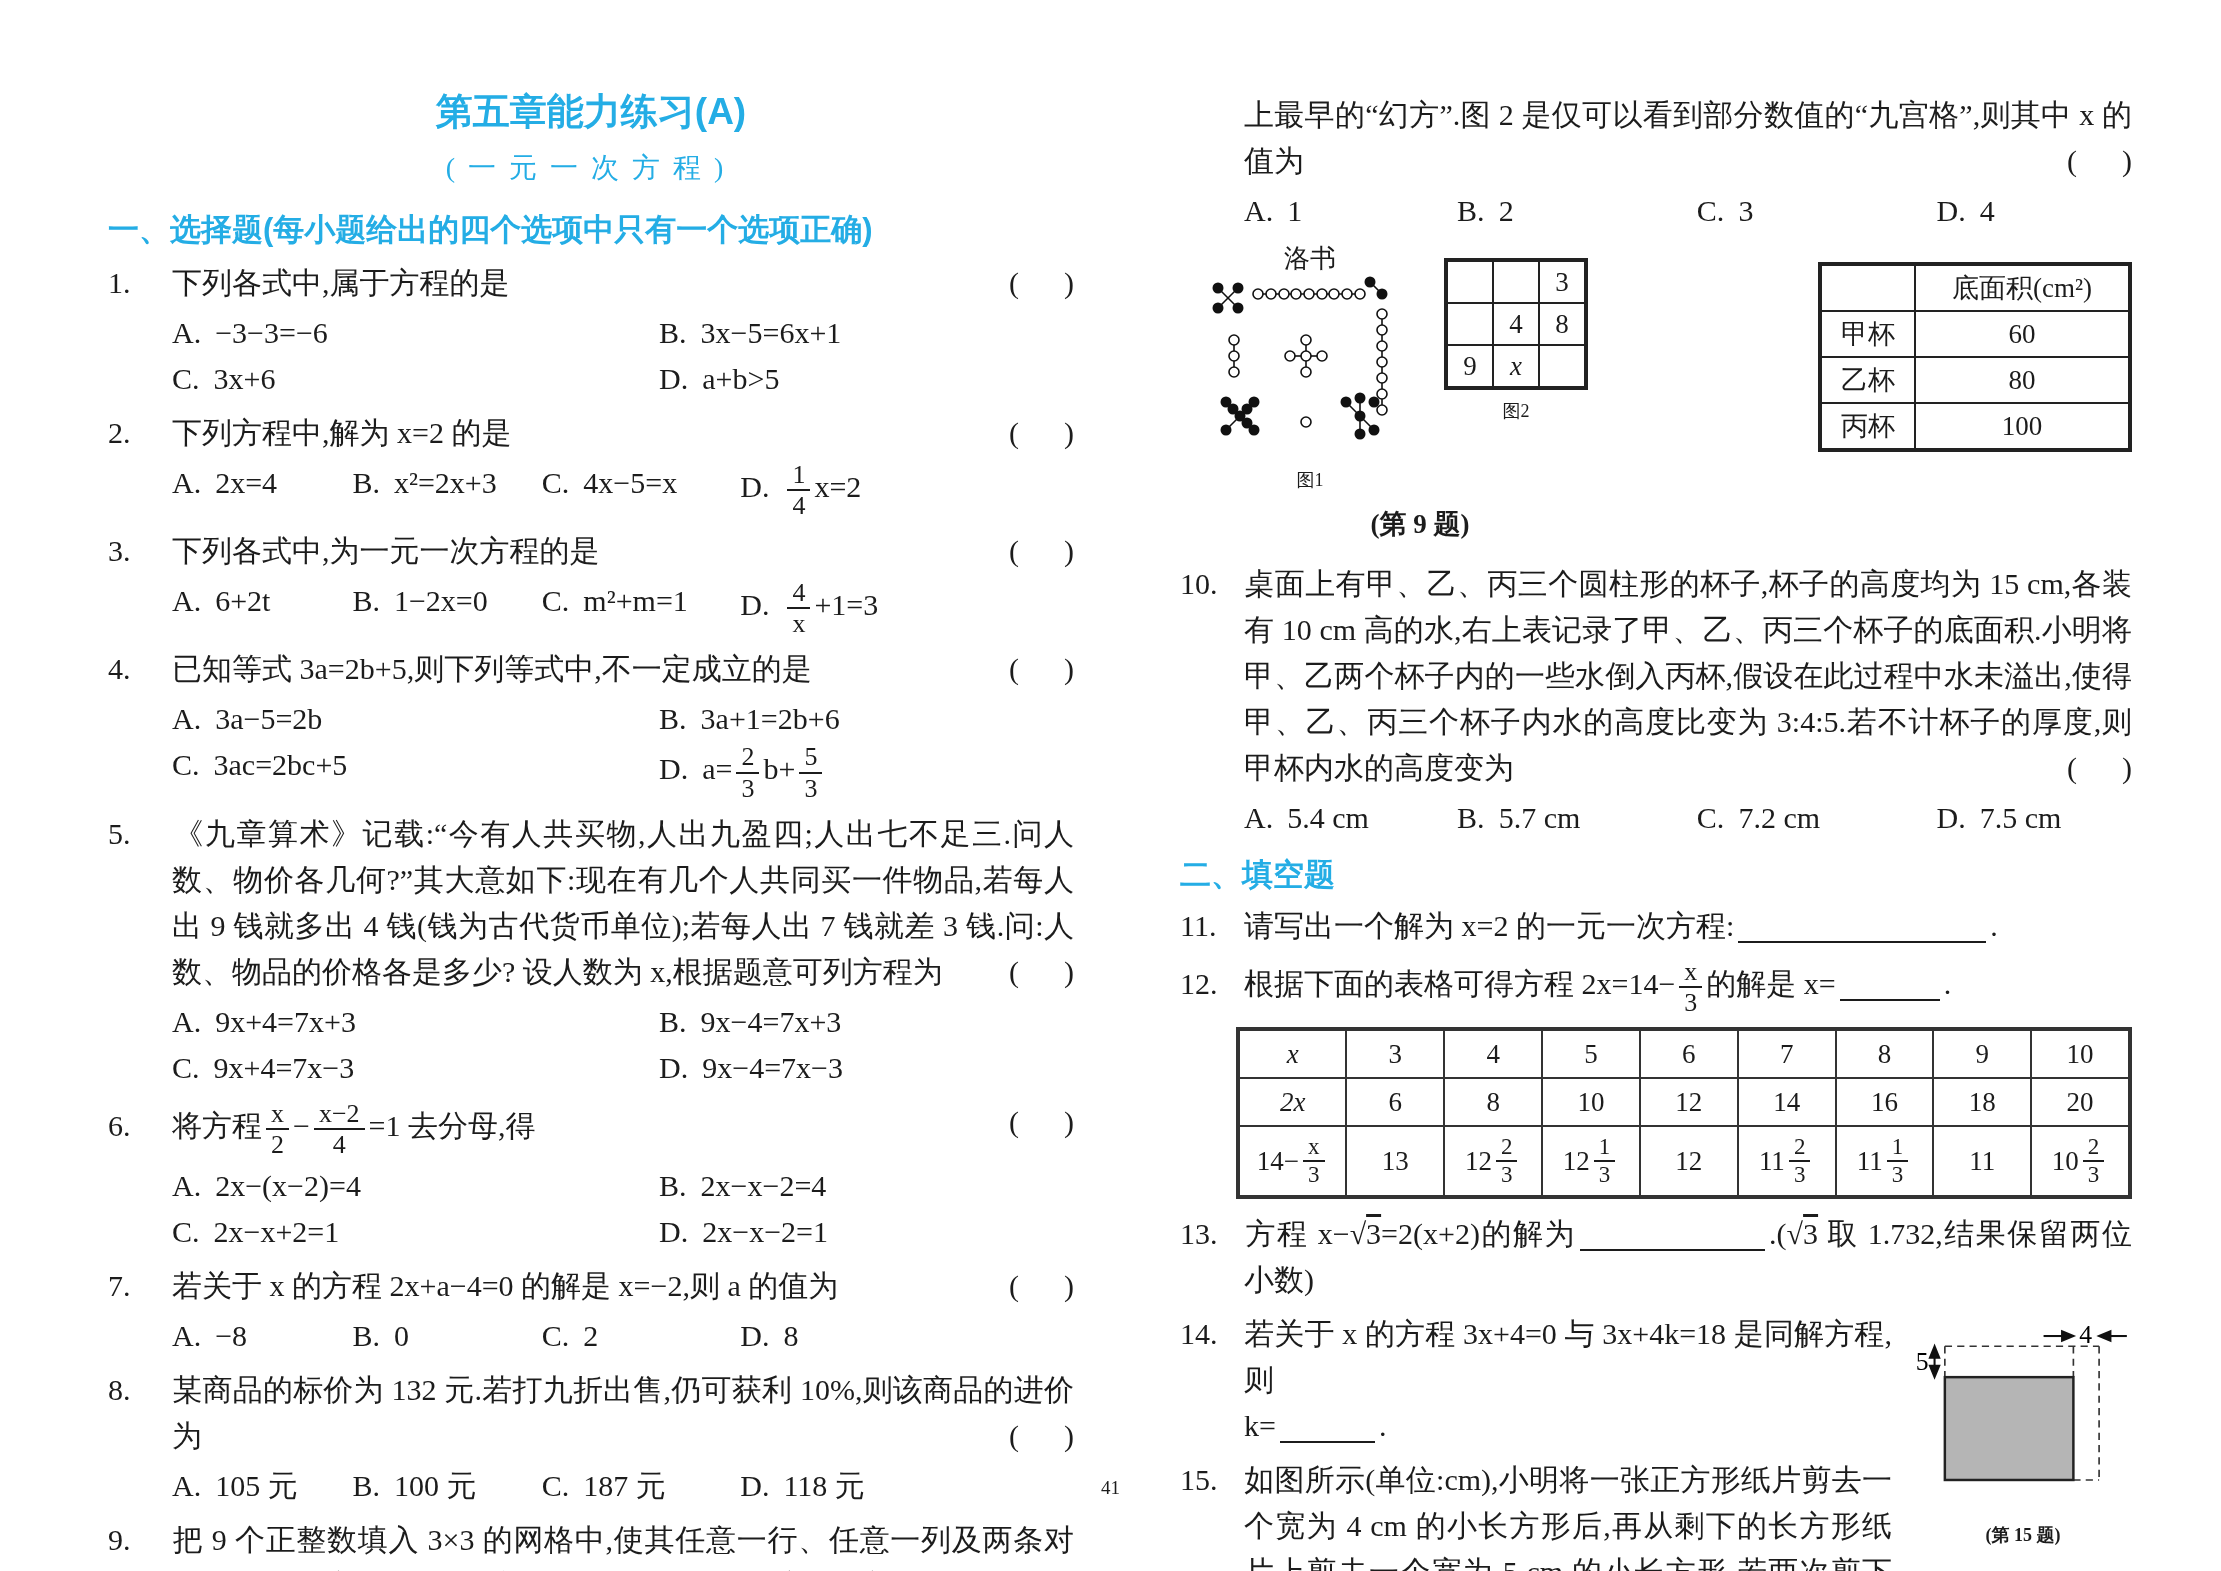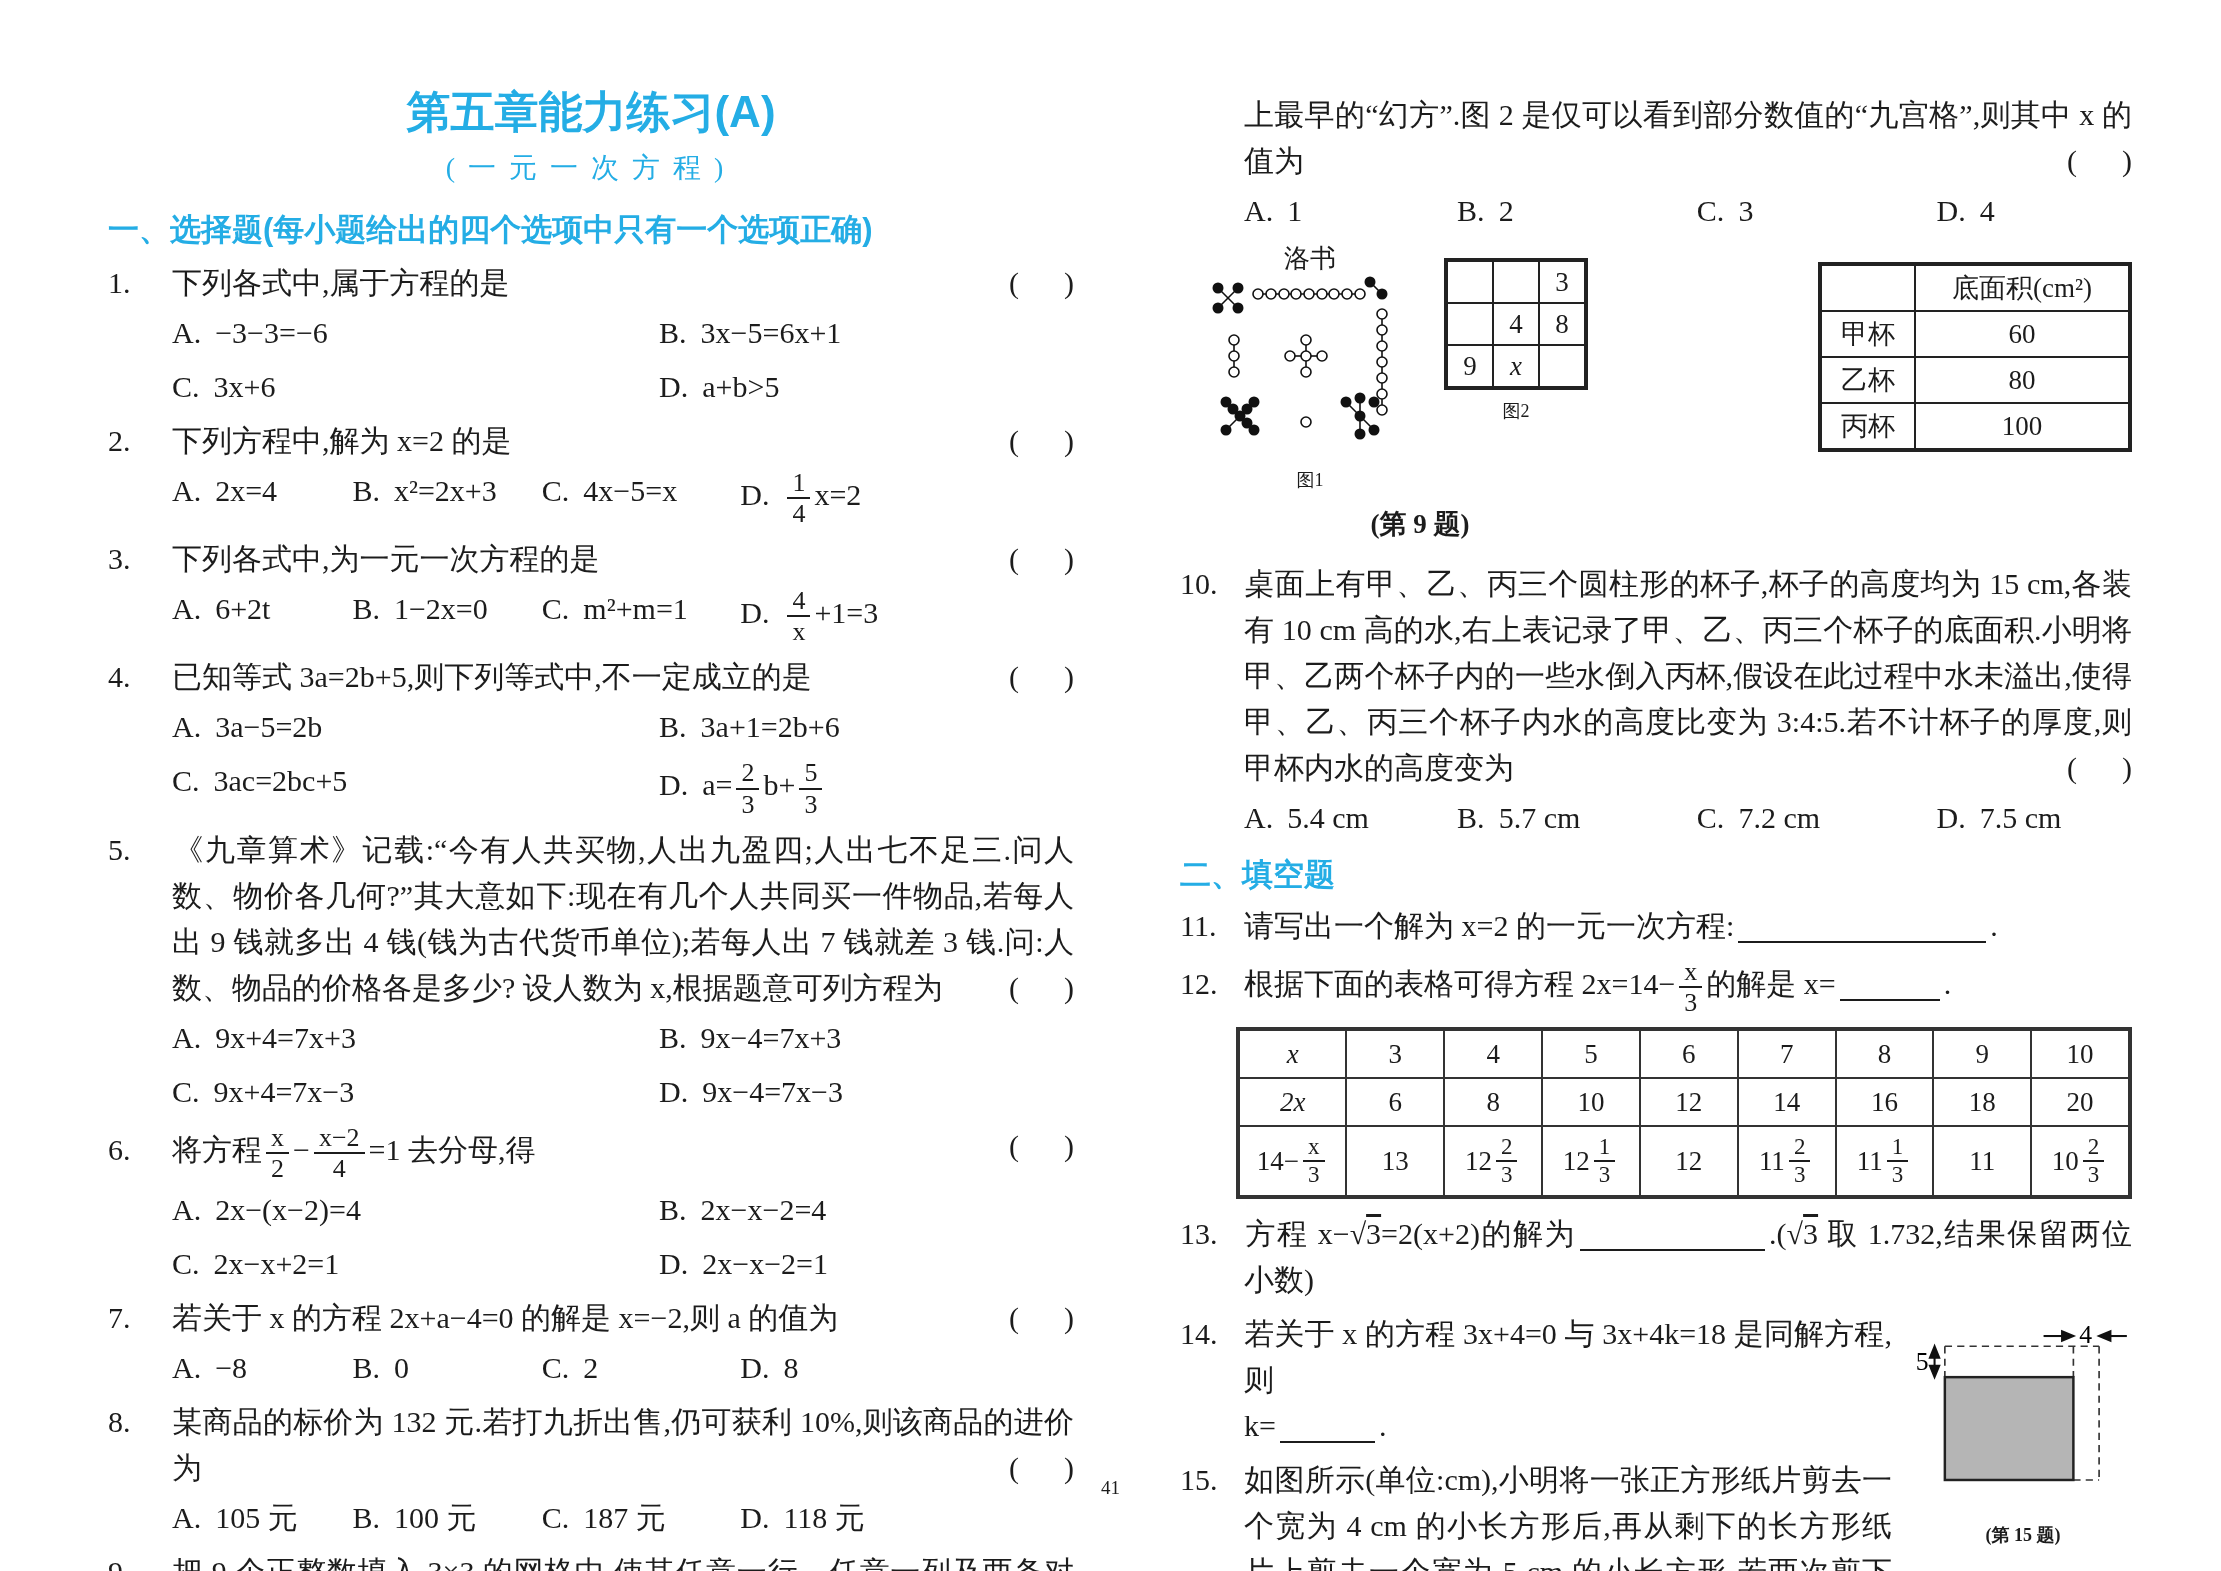--- a/index.html
+++ b/index.html
@@ -1,29 +1,29 @@
 <!DOCTYPE html>
 <html><head>
 <meta charset="utf-8">
 <style>
   html,body{margin:0;padding:0;background:#e8e8e8}
   .page{position:relative;width:2221px;height:1571px;background:#ffffff;overflow:hidden;
         color:#1c1c1c;font-family:"Liberation Serif","DejaVu Serif",serif;font-size:30px;line-height:46px}
   .colL{position:absolute;left:108px;top:86px;width:966px}
   .colR{position:absolute;left:1180px;top:92px;width:952px}
-  .title{text-align:center;color:#24ade5;font-weight:bold;font-size:44px;line-height:52px;
+  .title{text-align:center;color:#24ade5;font-weight:bold;font-size:37px;line-height:52px;
          font-family:"Liberation Sans","DejaVu Sans",sans-serif}
   .subtitle{text-align:center;color:#24ade5;font-size:28px;letter-spacing:13px;margin-top:12px;line-height:36px}
   .sechead{color:#24ade5;font-weight:bold;font-size:31px;line-height:40px;margin:24px 0 10px;
            font-family:"Liberation Sans","DejaVu Sans",sans-serif}
   .sechead2{margin:14px 0 8px}
   .q{position:relative;padding-left:64px;text-align:justify;margin-bottom:8px}
   .qn{display:inline-block;width:64px;margin-left:-64px}
   .paren{float:right;white-space:pre}
-  .opts{display:grid;row-gap:8px;margin-top:4px;text-align:left}
+  .opts{display:grid;margin-top:4px;text-align:left}
   .cols2{grid-template-columns:54% 46%}
   .cols4{grid-template-columns:20% 21% 22% 37%}
   .cols4r{grid-template-columns:24% 27% 27% 22%}
   .ok{margin-right:14px}
   .frac{display:inline-flex;flex-direction:column;align-items:center;vertical-align:middle;
         margin:0 4px;line-height:1.12;font-size:26px}
   .fn{border-bottom:2px solid #1c1c1c;padding:0 5px}
   .fd{padding:0 5px}
   .blank{display:inline-block;height:34px;vertical-align:-7px;border-bottom:2.5px solid #1c1c1c;margin:0 4px}
   .sqv{text-decoration:overline}

